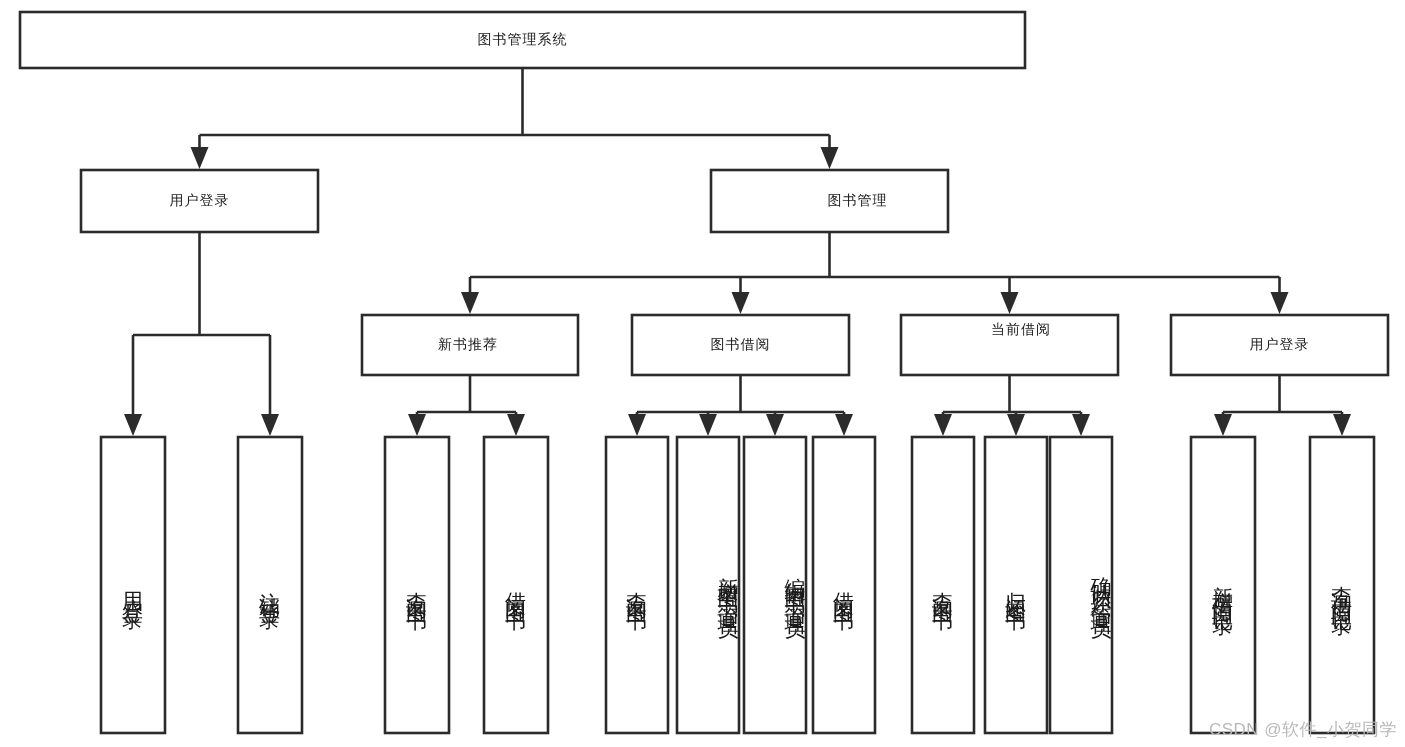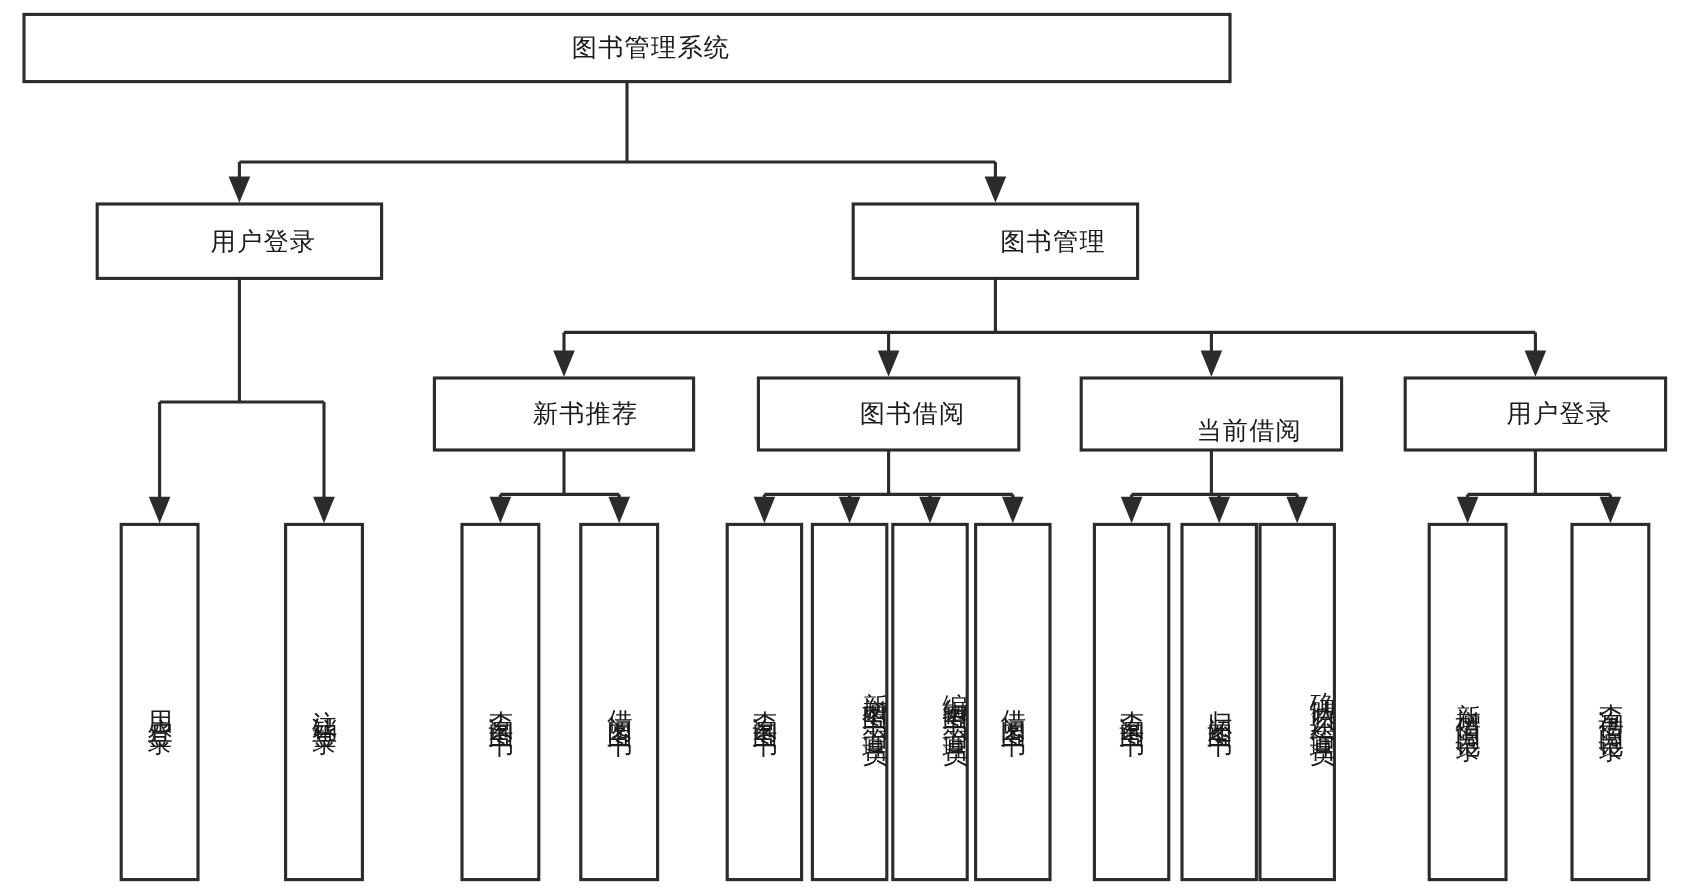--- a/index.html
+++ b/index.html
@@ -45,25 +45,24 @@
   .arrow-head {
     fill: #2b2b2b;
     stroke: none;
   }
   .node-label {
     position: absolute;
     display: flex;
     align-items: center;
     justify-content: center;
     color: #1a1a1a;
-    font-size: 21px;
+    font-size: 14px;
     letter-spacing: 1px;
     white-space: nowrap;
     pointer-events: none;
-    padding-left: 20px;
   }
   .leaf-label {
     position: absolute;
     display: flex;
     align-items: flex-start;
     justify-content: center;
     color: #1a1a1a;
     font-size: 21px;
     writing-mode: vertical-rl;
     text-orientation: upright;
@@ -164,30 +163,31 @@
         <rect x="1310" y="437" width="64" height="296" class="leaf-box"></rect>
       </g>
   </svg>
 
   <div id="labels-layer">
       <div class="node-label" style="left: 20px; top: 12px; width: 1005px; height: 56px;">图书管理系统</div>
       <div class="node-label" style="left: 81px; top: 170px; width: 237px; height: 62px;">用户登录</div>
       <div class="node-label" style="left: 711px; top: 170px; width: 237px; height: 62px; margin-left: 28px;">图书管理</div>
       <div class="node-label" style="left: 362px; top: 315px; width: 212px; height: 60px;">新书推荐</div>
       <div class="node-label" style="left: 632px; top: 315px; width: 217px; height: 60px; text-align: right;">图书借阅</div>
-      <div class="node-label" style="left: 901px; top: 329px; width: 240px; height: 60px;">当前借阅</div>
+      <div class="node-label" style="left: 901px; top: 300px; width: 240px; height: 60px;">当前借阅</div>
       <div class="node-label" style="left: 1171px; top: 315px; width: 217px; height: 60px;">用户登录</div>
       <div class="leaf-label" style="left: 101px; top: 449px; width: 64px; height: 276px; align-items: center;">用户登录</div>
       <div class="leaf-label" style="left: 238px; top: 449px; width: 64px; height: 276px; align-items: center;">注销登录</div>
       <div class="leaf-label" style="left: 385px; top: 449px; width: 64px; height: 276px; align-items: center;">查询图书</div>
       <div class="leaf-label" style="left: 484px; top: 449px; width: 64px; height: 276px; align-items: center;">借阅图书</div>
       <div class="leaf-label" style="left: 606px; top: 449px; width: 62px; height: 276px; align-items: center;">查询图书</div>
       <div class="leaf-label" style="left: 677px; top: 449px; width: 62px; height: 276px;">新增图书（管理员）</div>
       <div class="leaf-label" style="left: 744px; top: 449px; width: 62px; height: 276px;">编辑图书（管理员）</div>
       <div class="leaf-label" style="left: 813px; top: 449px; width: 62px; height: 276px; align-items: center;">借阅图书</div>
       <div class="leaf-label" style="left: 912px; top: 449px; width: 62px; height: 276px; align-items: center;">查询图书</div>
       <div class="leaf-label" style="left: 985px; top: 449px; width: 62px; height: 276px; align-items: center;">归还图书</div>
       <div class="leaf-label" style="left: 1050px; top: 449px; width: 62px; height: 276px;">确认归还（管理员）</div>
       <div class="leaf-label" style="left: 1191px; top: 449px; width: 64px; height: 276px; align-items: center;">新增借阅记录</div>
       <div class="leaf-label" style="left: 1310px; top: 449px; width: 64px; height: 276px; align-items: center;">查询借阅记录</div>
     </div>
 
+  <div class="watermark">CSDN @软件_小贺同学</div>
 </div>
 
 </body></html>

